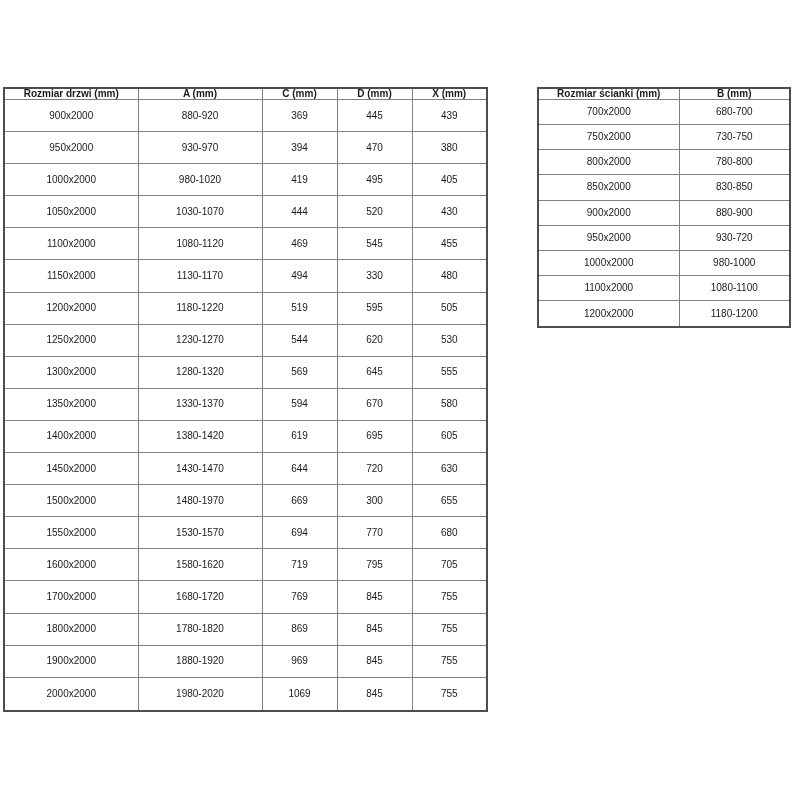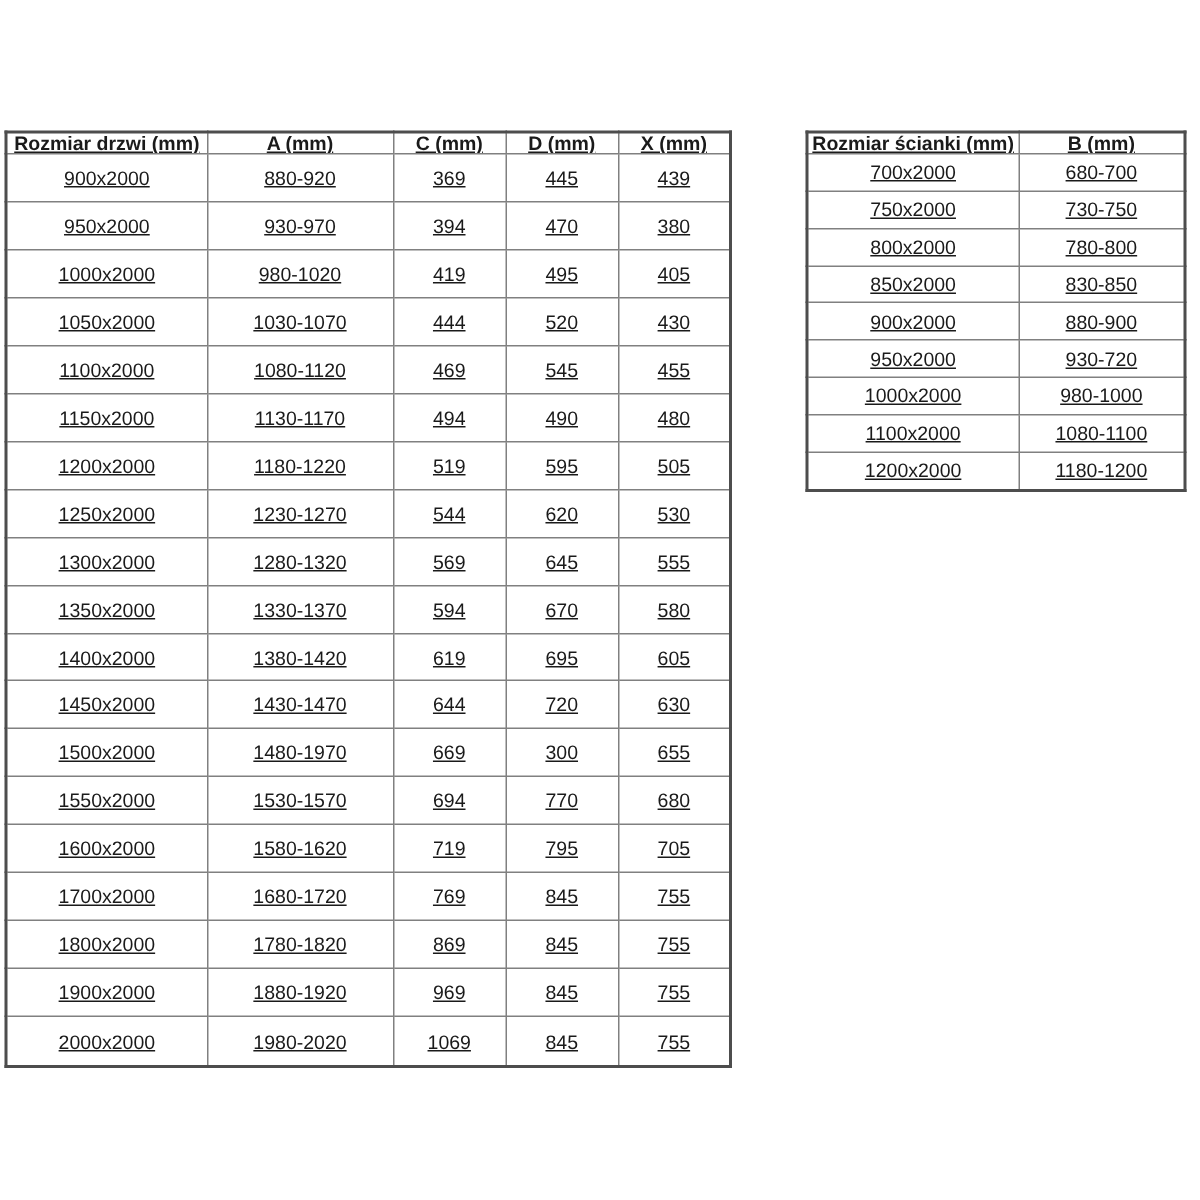--- a/index.html
+++ b/index.html
@@ -23,23 +23,22 @@
     height: 800px;
     background: var(--bg);
     overflow: hidden;
   }
   table.spec-table {
     position: absolute;
     border-collapse: collapse;
     table-layout: fixed;
     border: 2px solid var(--border-outer);
     color: var(--text);
-    font-size: 13px;
+    font-size: 10px;
     line-height: 1;
-    text-decoration: underline;
   }
   table.spec-table th,
   table.spec-table td {
     border: 1px solid var(--border-inner);
     text-align: center;
     vertical-align: middle;
     padding: 0 2px;
     overflow: hidden;
     white-space: nowrap;
   }
@@ -113,21 +112,21 @@
           <td>1100x2000</td>
           <td>1080-1120</td>
           <td>469</td>
           <td>545</td>
           <td>455</td>
         </tr>
         <tr>
           <td>1150x2000</td>
           <td>1130-1170</td>
           <td>494</td>
-          <td>490</td>
+          <td>330</td>
           <td>480</td>
         </tr>
         <tr>
           <td>1200x2000</td>
           <td>1180-1220</td>
           <td>519</td>
           <td>595</td>
           <td>505</td>
         </tr>
         <tr>

